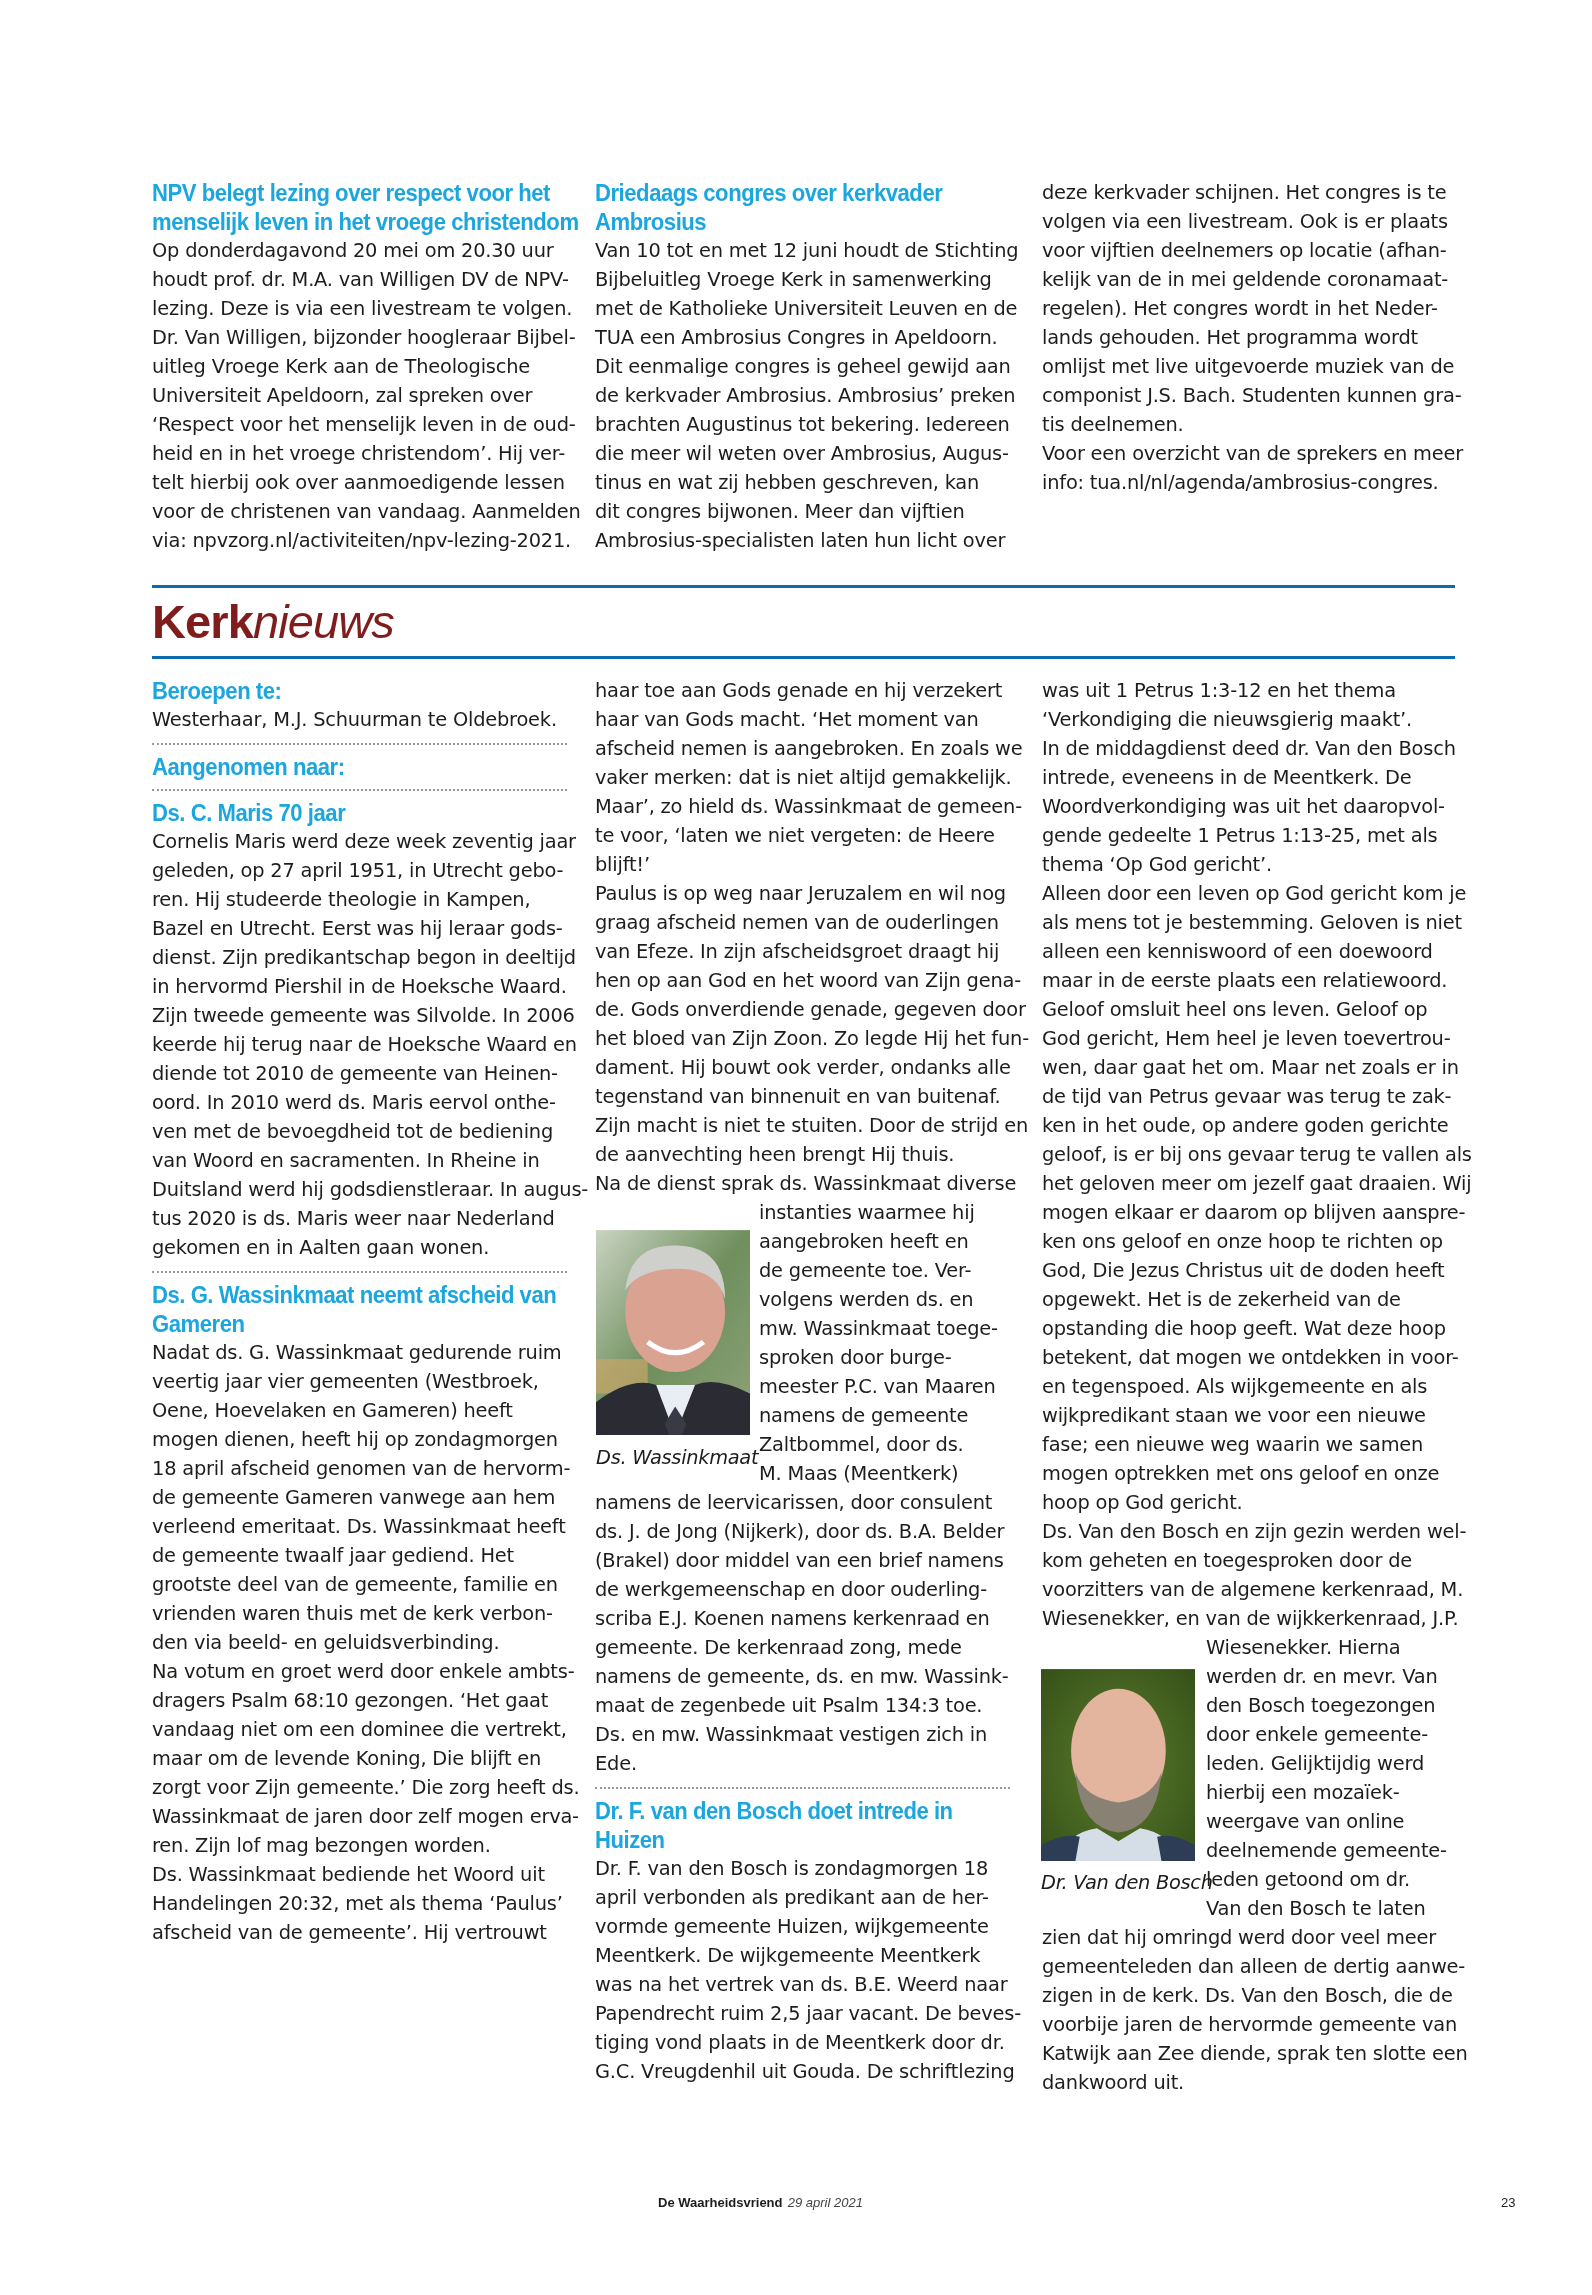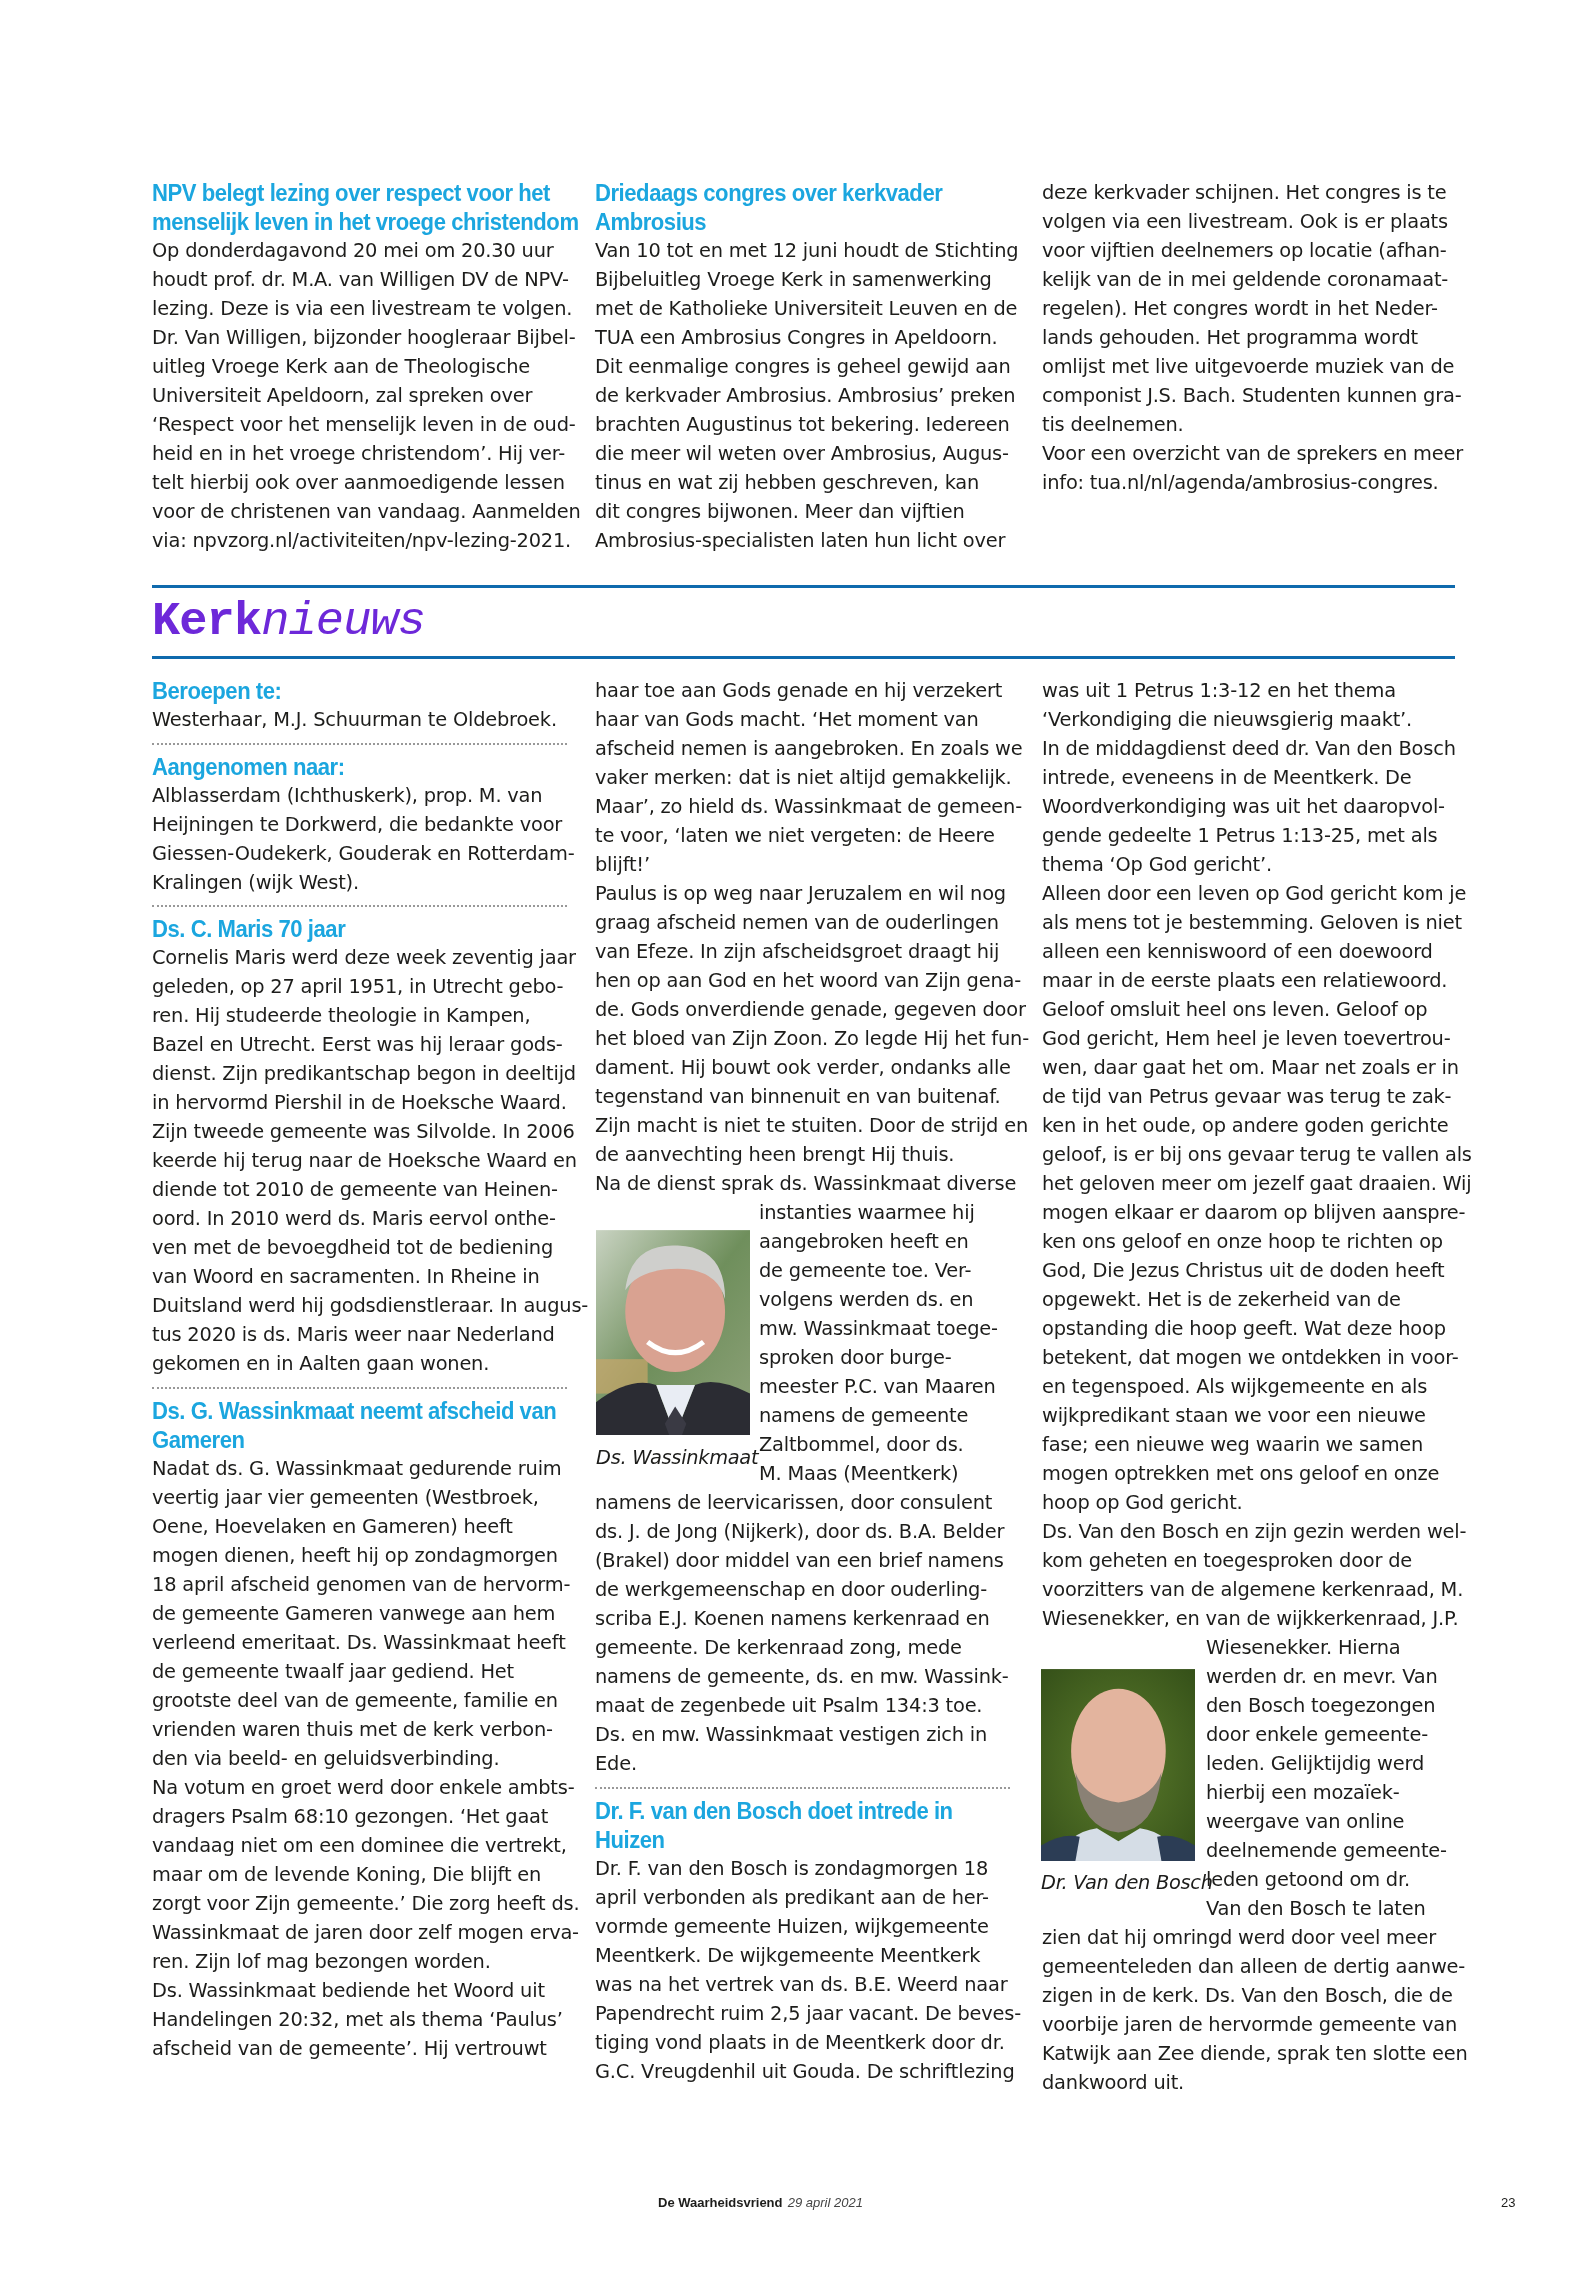--- a/index.html
+++ b/index.html
@@ -6,22 +6,22 @@
   body { width: 1592px; height: 2295px; position: relative; overflow: hidden;
          font-family: "DejaVu Sans", sans-serif; color: #1d1d1b; }
   .page { position: absolute; left: 0; top: 0; width: 1592px; height: 2295px; }
   .col { position: absolute; width: 415px; font-size: 19.4px; line-height: 29px; letter-spacing: -0.2px; }
   .h { font-family: "Liberation Sans", sans-serif; font-weight: bold; color: #1ba6df;
        font-size: 24px; line-height: 29px; letter-spacing: -0.5px; transform: scaleX(0.92); transform-origin: left; white-space: nowrap; }
   .h span { display: block; }
   .p span { display: block; white-space: nowrap; }
   .dots { height: 0; border-bottom: 2.6px dotted #6d6d6d; margin: 8.6px 0 7px 0; opacity: .7; }
   .rule { position: absolute; left: 152px; width: 1303px; height: 2.6px; background: #0f6aad; }
-  .masthead { position: absolute; left: 152px; top: 594px; font-family: Liberation Mono, monospace;
-              font-size: 47px; line-height: 55px; color: #6d28d9; letter-spacing: -0.9px; }
+  .masthead { position: absolute; left: 152px; top: 594px; font-family: Liberation Sans, sans-serif;
+              font-size: 47px; line-height: 55px; color: #7f1d1d; letter-spacing: -0.9px; }
   .masthead .b { font-weight: bold; }
   .masthead .i { font-style: italic; }
   .photo { position: absolute; overflow: hidden; }
   .caption { position: absolute; font-style: italic; font-size: 19.4px; line-height: 29px; color: #1d1d1b;
              font-family: "DejaVu Sans", sans-serif; letter-spacing: -0.3px; white-space: nowrap; }
   .indent span.ind { padding-left: 164px; }
   .footer { position: absolute; top: 2195px; font-size: 13px; color: #1d1d1b; }
   .footer .title { font-family: "Liberation Sans", sans-serif; font-weight: bold; }
   .footer .date { font-family: "Liberation Sans", sans-serif; font-style: italic; color: #444; margin-left: 5.2px; }
 </style>
@@ -93,26 +93,20 @@
   <div class="col" style="left:152px; top:676px;">
     <div class="h">
         <span>Beroepen te:</span>
       </div>
     <div class="p" id="c1-beroepen">
         <span>Westerhaar, M.J. Schuurman te Oldebroek.</span>
       </div>
     <div class="dots"></div>
     <div class="h">
         <span>Aangenomen naar:</span>
-      </div>
-    <div class="p" id="c1-aangenomen">
-        <span>Alblasserdam (Ichthuskerk), prop. M. van</span>
-        <span>Heijningen te Dorkwerd, die bedankte voor</span>
-        <span>Giessen-Oudekerk, Gouderak en Rotterdam-</span>
-        <span>Kralingen (wijk West).</span>
       </div>
     <div class="dots"></div>
     <div class="h">
         <span>Ds. C. Maris 70 jaar</span>
       </div>
     <div class="p" id="c1-maris">
         <span>Cornelis Maris werd deze week zeventig jaar</span>
         <span>geleden, op 27 april 1951, in Utrecht gebo-</span>
         <span>ren. Hij studeerde theologie in Kampen,</span>
         <span>Bazel en Utrecht. Eerst was hij leraar gods-</span>

